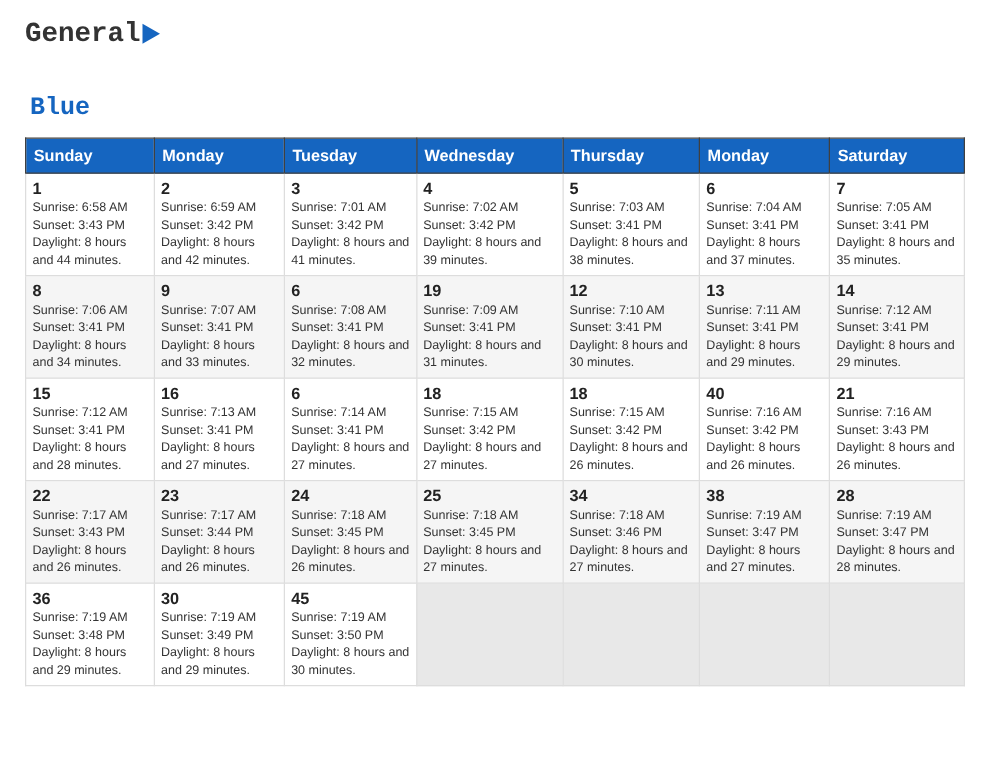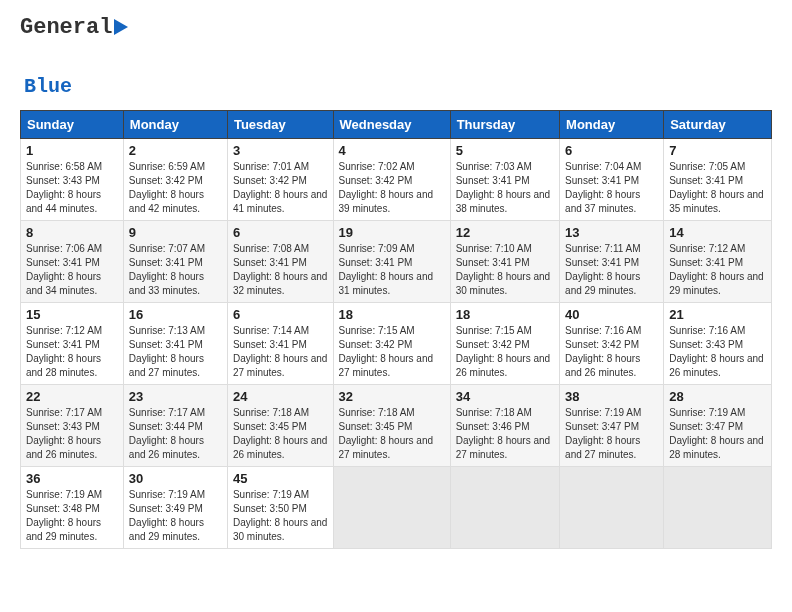--- a/index.html
+++ b/index.html
@@ -230,21 +230,21 @@
         </td>
         <td>
           <span class="day-num">23</span>
           <span class="day-info">Sunrise: 7:17 AM<br>Sunset: 3:44 PM<br>Daylight: 8 hours and 26 minutes.</span>
         </td>
         <td>
           <span class="day-num">24</span>
           <span class="day-info">Sunrise: 7:18 AM<br>Sunset: 3:45 PM<br>Daylight: 8 hours and 26 minutes.</span>
         </td>
         <td>
-          <span class="day-num">32</span>
+          <span class="day-num">25</span>
           <span class="day-info">Sunrise: 7:18 AM<br>Sunset: 3:45 PM<br>Daylight: 8 hours and 27 minutes.</span>
         </td>
         <td>
           <span class="day-num">34</span>
           <span class="day-info">Sunrise: 7:18 AM<br>Sunset: 3:46 PM<br>Daylight: 8 hours and 27 minutes.</span>
         </td>
         <td>
           <span class="day-num">38</span>
           <span class="day-info">Sunrise: 7:19 AM<br>Sunset: 3:47 PM<br>Daylight: 8 hours and 27 minutes.</span>
         </td>

